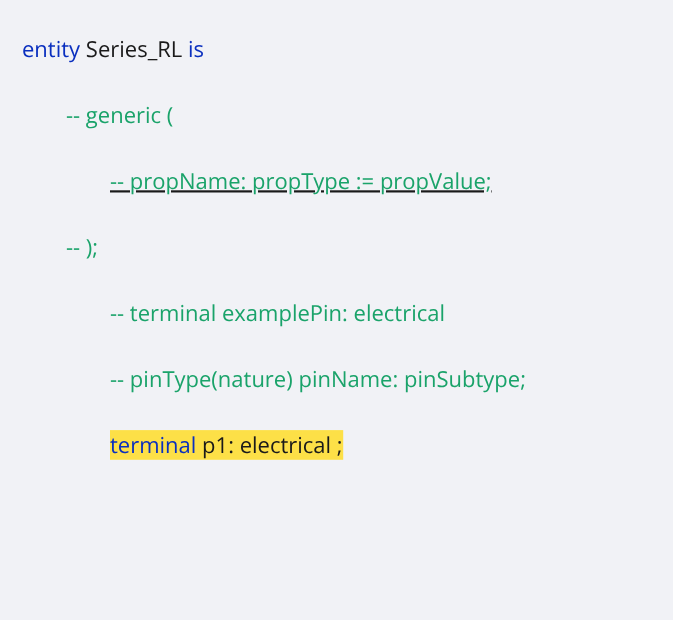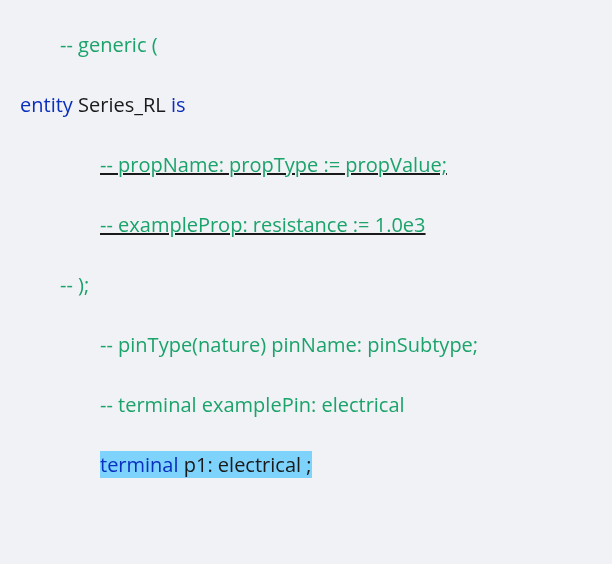--- a/index.html
+++ b/index.html
@@ -14,37 +14,36 @@
     overflow: hidden;
   }
   .code {
     padding: 0 0 0 20px;
     white-space: pre;
     color: #1a1a1a;
   }
   .kw   { color: #0a2fbf; }   
   .cm   { color: #1aa36a; }   
   .id   { color: #1a1a1a; }   
-  .hl   { background: #7dd3fc; } 
+  .hl   { background: #fde047; } 
   .ln   { display: block; }
   .i1 { padding-left: 40px; }
   .i2 { padding-left: 80px; text-decoration: underline; }
   .i3 { padding-left: 80px; }
 </style>
 </head>
 <body>
 
 <div class="code">
+<span class="ln"><span class="kw">entity</span><span class="id"> </span><span class="id">Series_RL</span><span class="id"> </span><span class="kw">is</span></span>
 <span class="ln i1"><span class="cm">-- generic (</span></span>
-<span class="ln"><span class="kw">entity</span><span class="id"> </span><span class="id">Series_RL</span><span class="id"> </span><span class="kw">is</span></span>
 <span class="ln i2"><span class="cm">-- propName: propType := propValue;</span></span>
-<span class="ln i2"><span class="cm">-- exampleProp: resistance := 1.0e3</span></span>
 <span class="ln i1"><span class="cm">-- );</span></span>
+<span class="ln i3"><span class="cm">-- terminal examplePin: electrical</span></span>
 <span class="ln i3"><span class="cm">-- pinType(nature) pinName: pinSubtype;</span></span>
-<span class="ln i3"><span class="cm">-- terminal examplePin: electrical</span></span>
 <span class="ln i3"><span class="hl"><span class="kw">terminal</span><span class="id"> </span><span class="id">p1</span><span class="id">: </span><span class="id">electrical</span><span class="id"> ;</span></span></span>
 
 
 
 
 
 
 
 
 </div>

